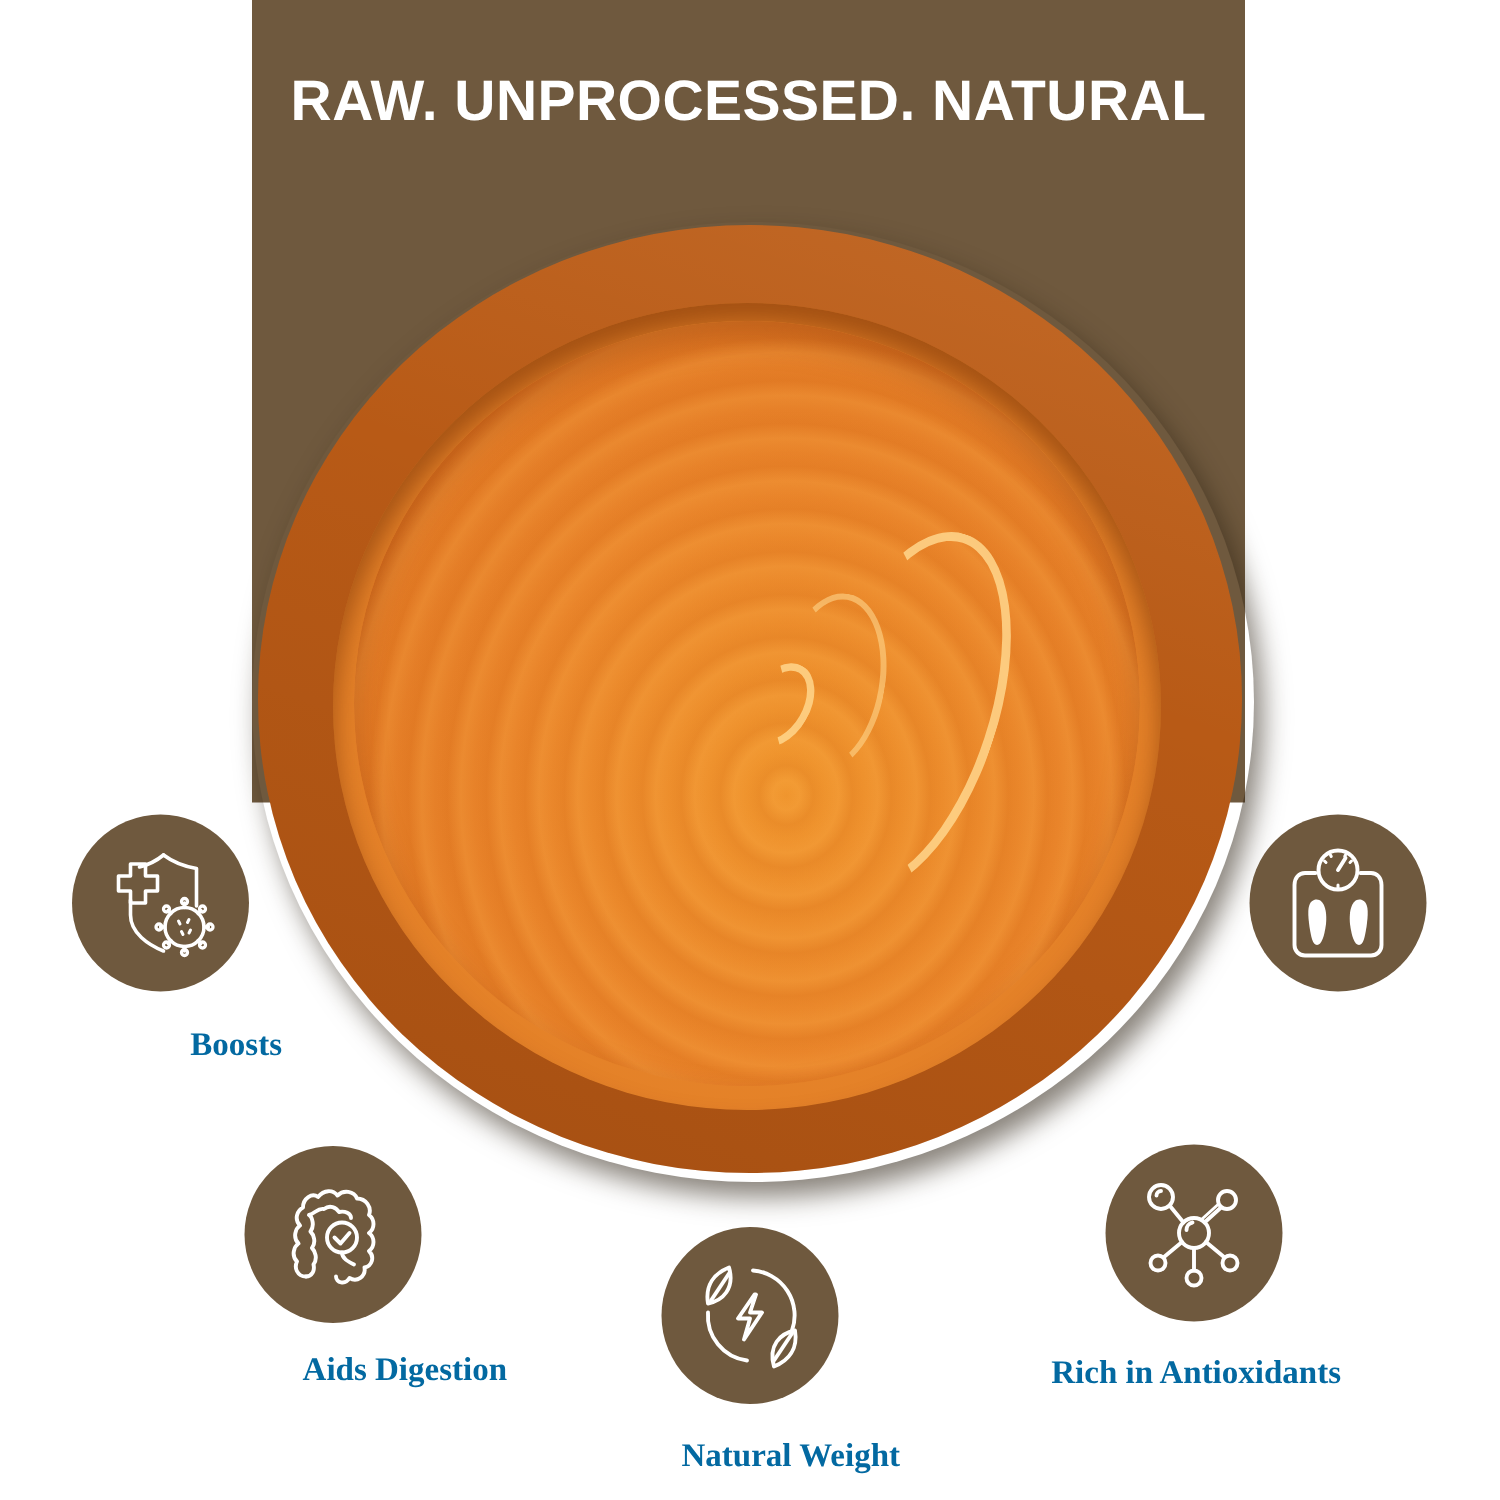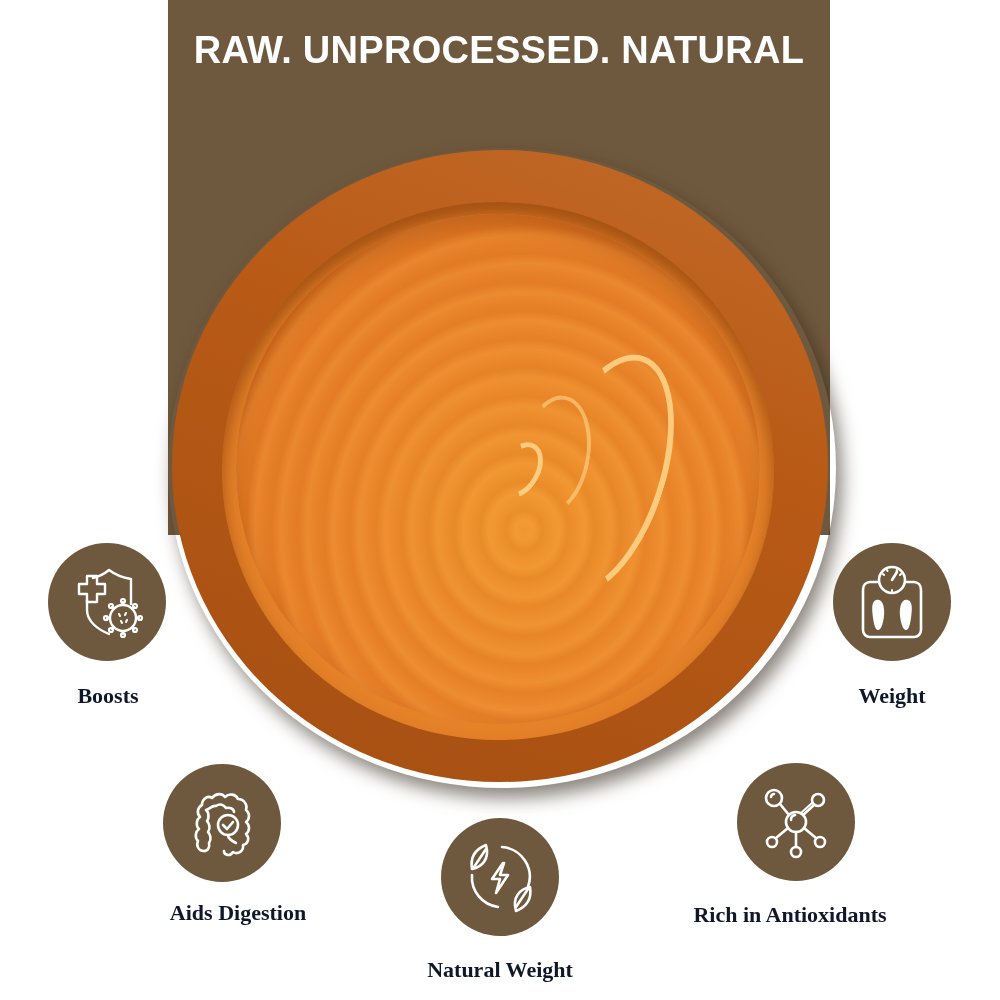--- a/index.html
+++ b/index.html
@@ -4,21 +4,21 @@
 <style>
   * { margin:0; padding:0; box-sizing:border-box; }
   html, body { width:1000px; height:1000px; background:#ffffff; overflow:hidden; }
   body { position:relative; font-family:"Liberation Serif", serif; }
 
   .panel {
     position:absolute; left:168px; top:0; width:662px; height:535px;
     background:#6f593e;
   }
   .headline {
-    position:absolute; left:168px; top:26px; width:662px; text-align:center;
+    position:absolute; left:168px; top:44px; width:662px; text-align:center;
     font-family:"Liberation Sans", sans-serif; font-weight:700;
     font-size:38px; letter-spacing:0.3px; color:#ffffff; line-height:48px;
   }
 
   
   .bowl-shadow {
     position:absolute; left:168px; top:148px; width:668px; height:640px;
     border-radius:50%;
     box-shadow: 6px 10px 18px rgba(40,30,15,0.55);
   }
@@ -53,21 +53,21 @@
   }
 
   
   .feature-icon {
     position:absolute; width:118px; height:118px; border-radius:50%;
     background:#6f593e;
     display:flex; align-items:center; justify-content:center;
   }
   .feature-icon svg { width:84px; height:84px; }
   .label {
-    position:absolute; text-align:center; color:#0f172a;
+    position:absolute; text-align:right; color:#0369a1;
     font-family:"Liberation Serif", serif; font-weight:700; font-size:22px;
     line-height:47px; white-space:nowrap;
   }
 </style>
 </head>
 <body>
 
 <div class="panel"></div>
 <div class="headline">RAW. UNPROCESSED. NATURAL</div>
 
@@ -110,21 +110,20 @@
   <svg viewBox="0 0 84 84" fill="none" stroke="#fff" stroke-width="2.6" stroke-linecap="round" stroke-linejoin="round">
     <path d="M27 22 H20 C16 22 13 25 13 30 V70 C13 74 16 77 20 77 H64 C68 77 71 74 71 70 V30 C71 25 68 22 64 22 H57"></path>
     <circle cx="42" cy="20" r="13"></circle>
     <path d="M42 20 L47 12"></path>
     <path d="M42 30 v2 M33 14 l1 1 M37 10 l0.5 1 M47 10 l-0.5 1 M51 14 l-1 1" stroke-width="2"></path>
     <path d="M26 40 C32 38 35 46 34 56 C33 64 31 70 28 70 C25 70 24 64 23 58 C22 50 21 42 26 40 Z" fill="#fff" stroke="none"></path>
     <path d="M58 40 C52 38 49 46 50 56 C51 64 53 70 56 70 C59 70 60 64 61 58 C62 50 63 42 58 40 Z" fill="#fff" stroke="none"></path>
   </svg>
 </div>
 <div class="label" style="left:812px;top:672px;width:160px;">
-  <div>Weight</div>
 </div>
 
 <div class="feature-icon" style="left:163px;top:764px;">
   <svg viewBox="0 0 84 84" fill="none" stroke="#fff" stroke-width="2.6" stroke-linecap="round" stroke-linejoin="round">
     <path d="M24 70 C18 70 16 64 18 60 C14 56 16 50 19 48 C15 44 17 38 20 36 C16 32 18 26 22 24 C22 18 28 14 32 17 C36 12 42 12 45 16 C49 12 56 13 58 18 C64 18 68 24 66 29 C70 32 70 38 66 41 C70 44 70 50 66 53 C70 57 68 63 63 64 C64 70 58 74 53 71 C50 76 44 74 44 70"></path>
     <path d="M24 70 C28 70 30 66 29 62 C32 58 30 53 28 51 C31 47 29 42 27 40 C30 36 28 30 26 29 C30 28 32 24 36 25 C40 22 44 24 46 27 C50 26 54 28 54 31"></path>
     <circle cx="48" cy="44" r="10"></circle>
     <path d="M43 44 l4 4 l6 -7"></path>
     <path d="M48 54 C48 58 52 60 56 62"></path>
   </svg>
@@ -155,13 +154,13 @@
     <circle cx="42" cy="72" r="5"></circle>
     <circle cx="66" cy="62" r="5"></circle>
     <path d="M26 24 L35 35"></path>
     <path d="M49 35 L60 25"></path>
     <path d="M47 33 L58 23" stroke-width="2"></path>
     <path d="M34 48 L22 58"></path>
     <path d="M42 52 L42 67"></path>
     <path d="M50 48 L62 58"></path>
   </svg>
 </div>
-<div class="label" style="left:660px;top:891px;width:260px;line-height:48px;font-family:Liberation Serif, serif;">Rich in Antioxidants</div>
+<div class="label" style="left:634px;top:891px;width:260px;line-height:48px;font-family:Liberation Serif, serif;">Rich in Antioxidants</div>
 
 </body></html>

